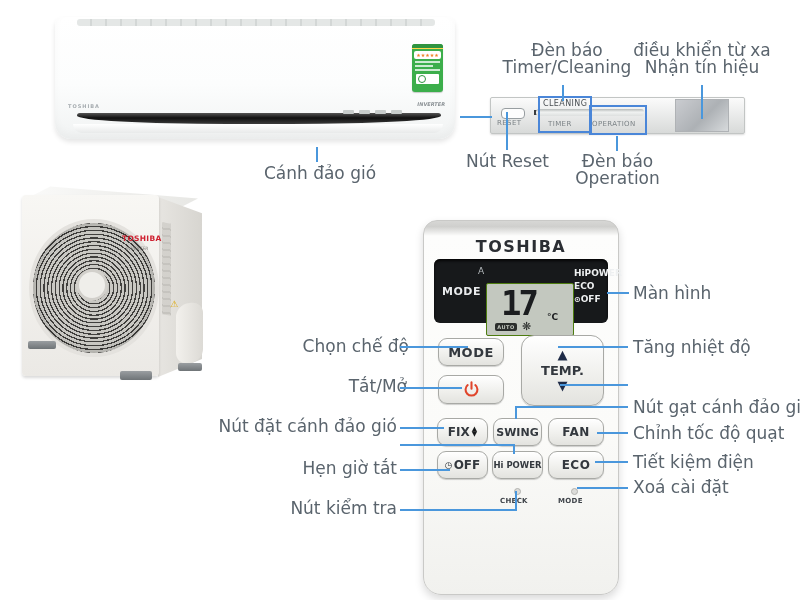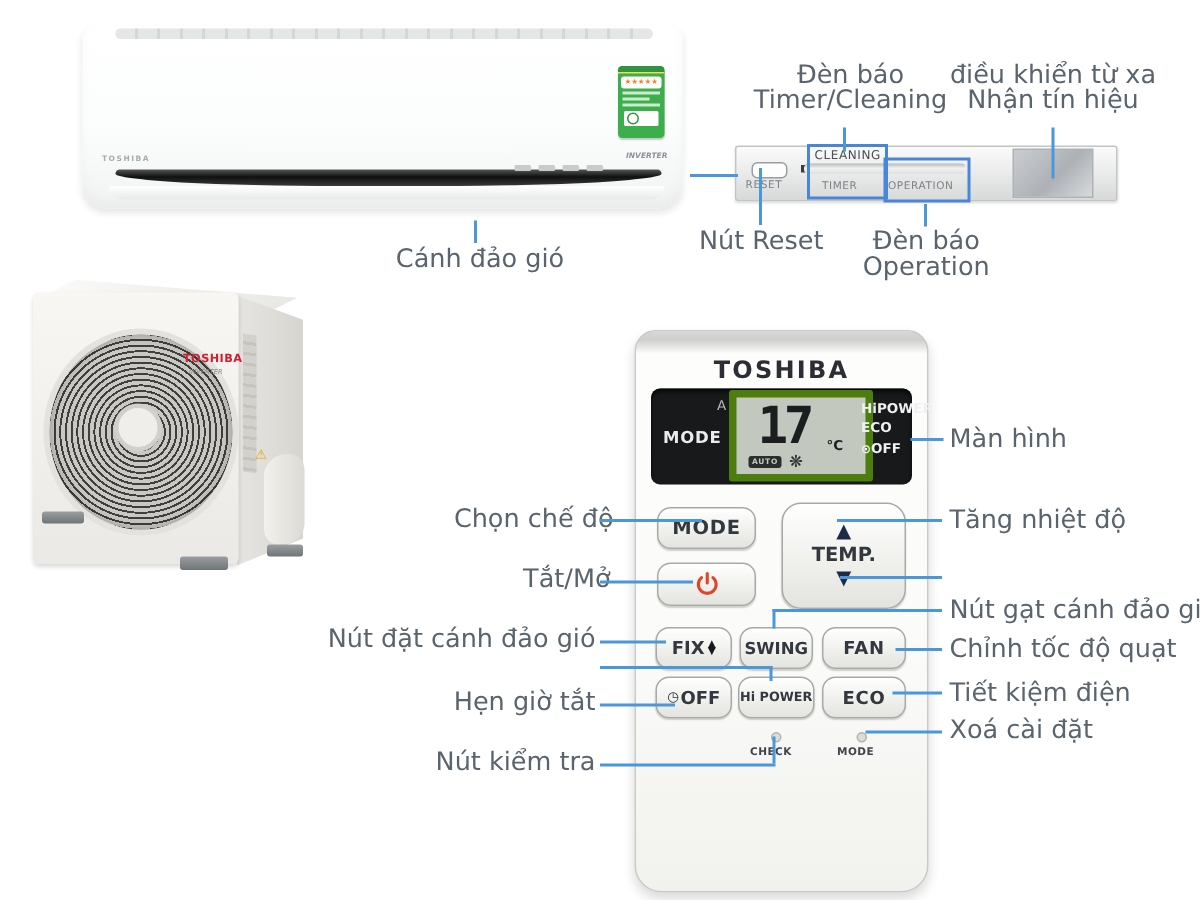--- a/index.html
+++ b/index.html
@@ -87,22 +87,22 @@
   
   #remote{position:absolute;left:423px;top:220px;width:194px;height:373px;z-index:1;
     background:linear-gradient(180deg,#d7d7d5 0%,#cfcfcd 1.5%,#fdfdfc 4%,#fbfbf9 55%,#f1f1ee 100%);
     border:1px solid #c9c9c7;border-radius:14px 14px 18px 18px;box-shadow:0 4px 8px rgba(0,0,0,.15);}
   #remote .rbrand{position:absolute;left:0;top:16px;width:100%;text-align:center;
     font-size:16px;font-weight:bold;color:#2b2e33;letter-spacing:1.5px;}
   #lcd{position:absolute;left:10px;top:38px;width:174px;height:64px;background:#17191b;
     border-radius:6px;box-shadow:inset 0 2px 3px rgba(0,0,0,.8);}
   #lcd .lmode{position:absolute;left:8px;top:26px;font-size:11px;font-weight:bold;color:#e9ebed;letter-spacing:.5px;}
   #lcd .la{position:absolute;left:44px;top:7px;font-size:9px;color:#b4b9bc;}
-  #lcd .screen{position:absolute;left:52px;top:1px;width:86px;height:51px;background:#c3c8bf;
-    border:5px solid #4d7c0f;border-radius:2px;}
+  #lcd .screen{position:absolute;left:52px;top:24px;width:86px;height:51px;background:#c3c8bf;
+    border:1px solid #4d7c0f;border-radius:2px;}
   #lcd .temp{position:absolute;left:14px;top:-1px;font-family:"DejaVu Sans Mono",monospace;
     font-size:34px;font-weight:bold;color:#1b1d1f;letter-spacing:-3px;}
   #lcd .unit{position:absolute;left:60px;top:28px;font-size:9px;font-weight:bold;color:#1b1d1f;}
   #lcd .auto{position:absolute;left:8px;top:39px;width:22px;height:8px;background:#2b2e2c;
     border-radius:2px;color:#c3c8bf;font-size:5px;font-weight:bold;display:flex;
     align-items:center;justify-content:center;letter-spacing:.5px;}
   #lcd .fan{position:absolute;left:35px;top:36px;font-size:11px;color:#2b2e2c;}
   #lcd .rcol{position:absolute;left:140px;top:8px;font-size:9px;font-weight:bold;
     color:#eef0f1;line-height:13px;white-space:nowrap;}
   #lcd .rcol .ic{font-size:8px;}

